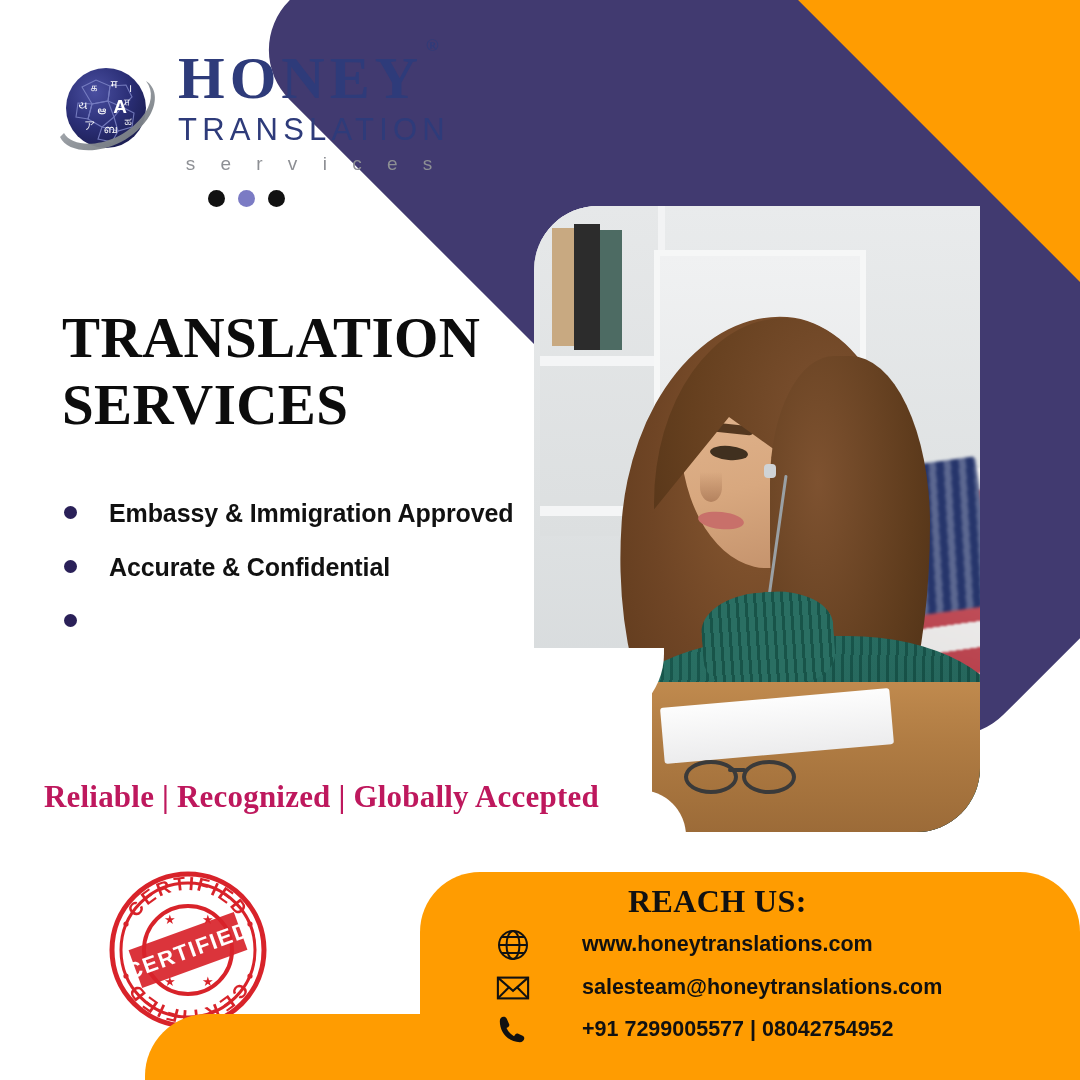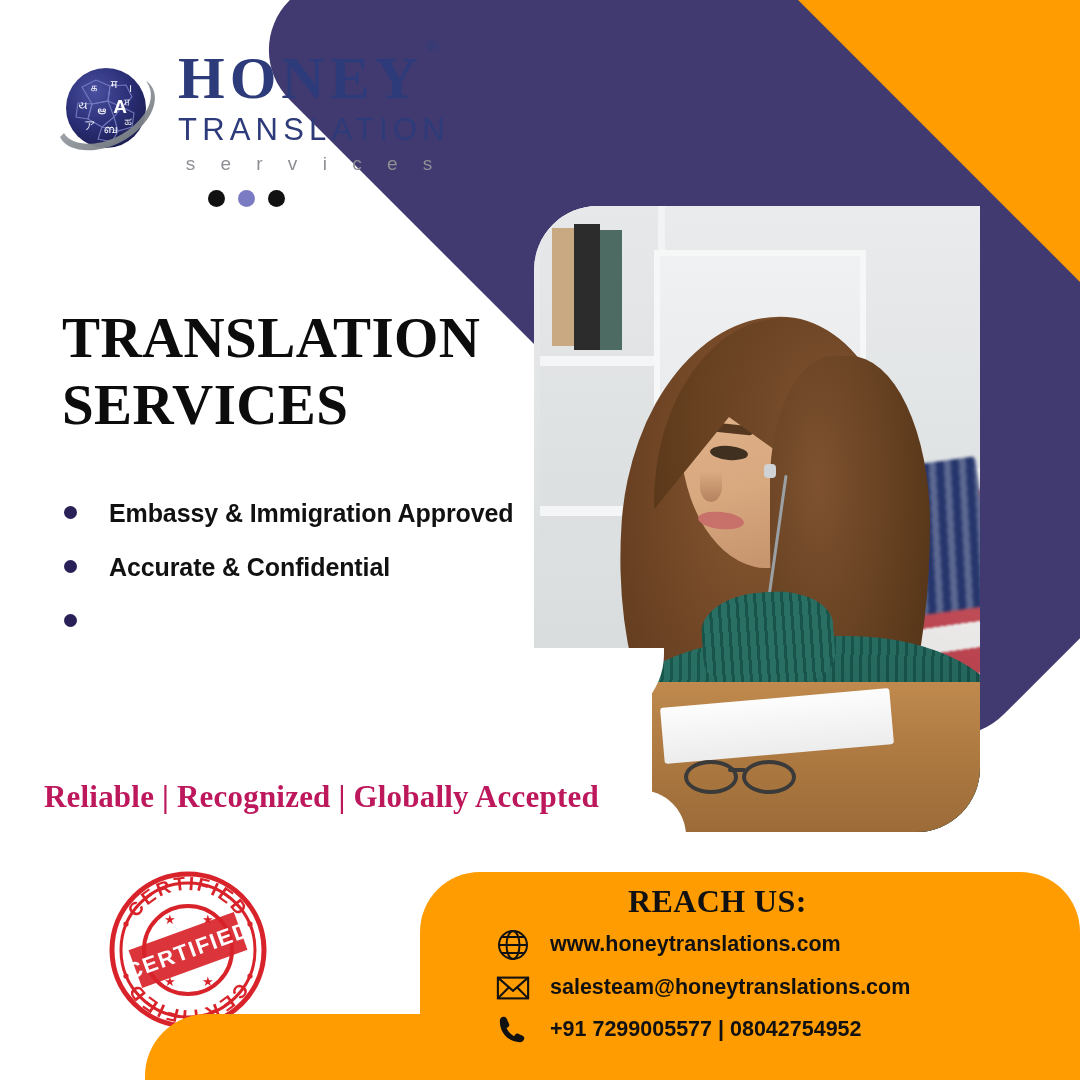--- a/index.html
+++ b/index.html
@@ -295,21 +295,21 @@
     position:absolute;left:420px;top:1014px;width:120px;height:66px;
     background:var(--orange,#ff9c01);
   }
 
   .reach-title{
     position:absolute;left:612px;top:883px;
     font-family:"Liberation Serif", serif;
     font-size:32px;font-weight:700;color:#111;letter-spacing:.4px;margin-left:16px;
   }
   .contact-list{position:absolute;left:492px;top:928px;width:560px;}
-  .contact-row{display:flex;align-items:center;margin-bottom:12px;}
+  .contact-row{display:flex;align-items:center;margin-bottom:12px;gap:32px;}
   .contact-icon{width:42px;flex:0 0 42px;display:flex;align-items:center;justify-content:center;}
   .contact-text{
     margin-left:16px;font-size:21.5px;font-weight:700;color:#111;line-height:1.28;
   }
   .contact-text .line{display:block;}
 </style>
 </head>
 <body>
 
 <div id="poster" style="--purple: #413a70; --orange: #ff9c01; --logo-navy: #2e3b7a; --bulletcolor: #2a2058;">

